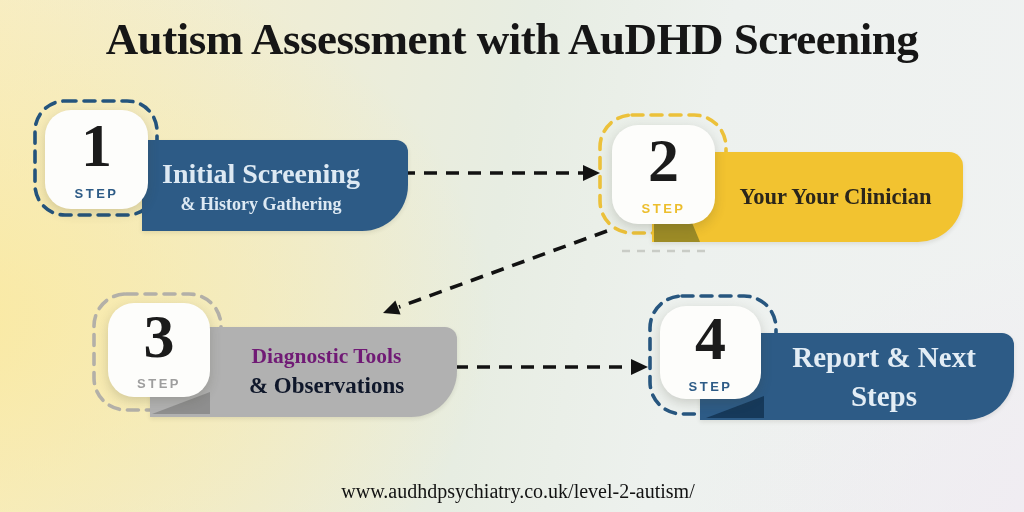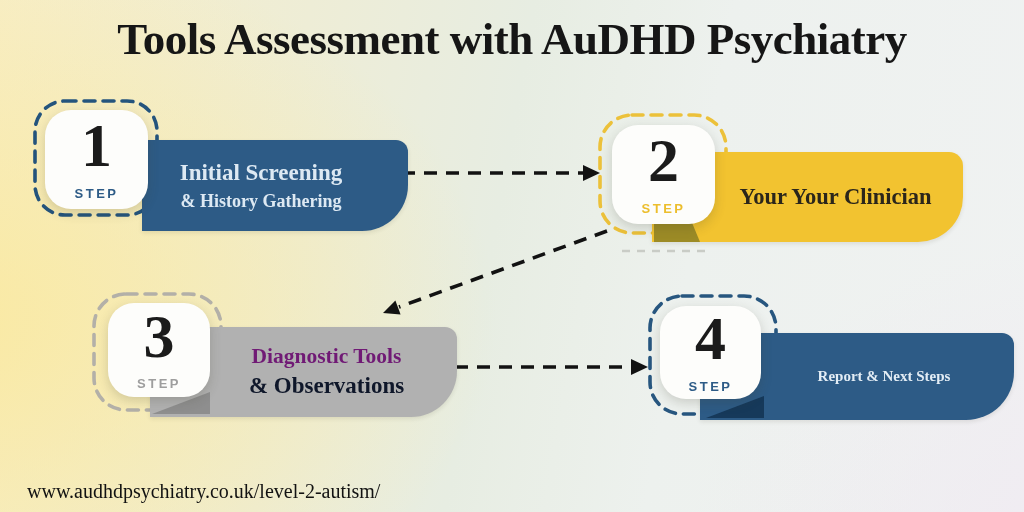--- a/index.html
+++ b/index.html
@@ -34,30 +34,30 @@
     display:flex;flex-direction:column;justify-content:center;align-items:center;
     box-shadow:0 4px 12px rgba(60,60,40,0.20);
   }
   .badge .num{font-size:62px;font-weight:700;line-height:0.9;color:#1b1b1b;}
   .badge .lbl{
     font-family:"Liberation Sans",sans-serif;font-size:13px;font-weight:700;
     letter-spacing:2.5px;margin-top:12px;
   }
   .footer{
     position:absolute;left:27px;right:15px;bottom:9px;z-index:2;
-    display:flex;justify-content:space-between;align-items:baseline;
+    display:flex;justify-content:center;align-items:baseline;
     font-size:20px;color:#121212;
   }
 </style>
 </head>
 <body>
 
 <div class="canvas">
 
-  <h1 class="title">Tools Assessment with AuDHD Psychiatry</h1>
+  <h1 class="title">Autism Assessment with AuDHD Screening</h1>
 
   <svg class="overlay" width="1024" height="512" viewBox="0 0 1024 512">
     <g>
       <line class="dash" x1="402" y1="173" x2="583" y2="173"></line>
       <polygon class="head" points="600,173 583,165 583,181"></polygon>
     </g>
     <g>
       <line class="dash" x1="607" y1="231" x2="399" y2="307"></line>
       <polygon class="head" points="383,313 395.4,300.5 400.6,314.5"></polygon>
     </g>
@@ -66,21 +66,21 @@
       <polygon class="head" points="648,367 631,359 631,375"></polygon>
     </g>
     <line class="faint" x1="622" y1="251" x2="712" y2="251"></line>
   </svg>
 
   <div class="step">
     <svg class="frame" style="left:33px;top:99px" width="126" height="118">
       <rect x="2" y="2" width="122" height="114" rx="30" stroke="#24547d"></rect>
     </svg>
     <div class="banner" style="left:142px;top:140px;width:266px;height:91px;background:#2d5b86;border-radius:0 12px 46px 0;padding:0 38px 0 10px;box-sizing:border-box;">
-      <span style="font-size:23px;color:#dde9f3;">Initial Screening</span>
+      <span style="font-size:28px;color:#dde9f3;">Initial Screening</span>
       <span style="font-size:18px;color:#dde9f3;">&amp; History Gathering</span>
     </div>
     <div class="badge" style="left:45px;top:110px;width:103px;height:99px;">
       <div class="num">1</div>
       <div class="lbl" style="color:#2d5b86;">STEP</div>
     </div>
   </div>
 
   <div class="step">
     <svg class="frame" style="left:598px;top:113px" width="130" height="122">
@@ -110,21 +110,21 @@
       <div class="num">3</div>
       <div class="lbl" style="color:#9e9e9e;">STEP</div>
     </div>
   </div>
 
   <div class="step">
     <svg class="frame" style="left:648px;top:294px" width="130" height="122">
       <rect x="2" y="2" width="126" height="118" rx="32" stroke="#27567f"></rect>
     </svg>
     <div class="banner" style="left:700px;top:333px;width:314px;height:87px;background:#2d5b86;border-radius:0 12px 48px 0;padding:0 16px 0 70px;box-sizing:border-box;">
-      <span style="font-size:15px;color:#e3edf5;">Report &amp; Next Steps</span>
+      <span style="font-size:29px;color:#e3edf5;">Report &amp; Next Steps</span>
       <span style="font-size:22.5px;color:#e3edf5;"></span>
     </div>
     <div class="fold" style="left:706px;top:396px;width:58px;height:22px;background:#16395a;clip-path:polygon(0 100%,100% 0,100% 100%);"></div>
     <div class="badge" style="left:660px;top:306px;width:101px;height:93px;">
       <div class="num">4</div>
       <div class="lbl" style="color:#2d5b86;">STEP</div>
     </div>
   </div>
 
   <div class="footer">

